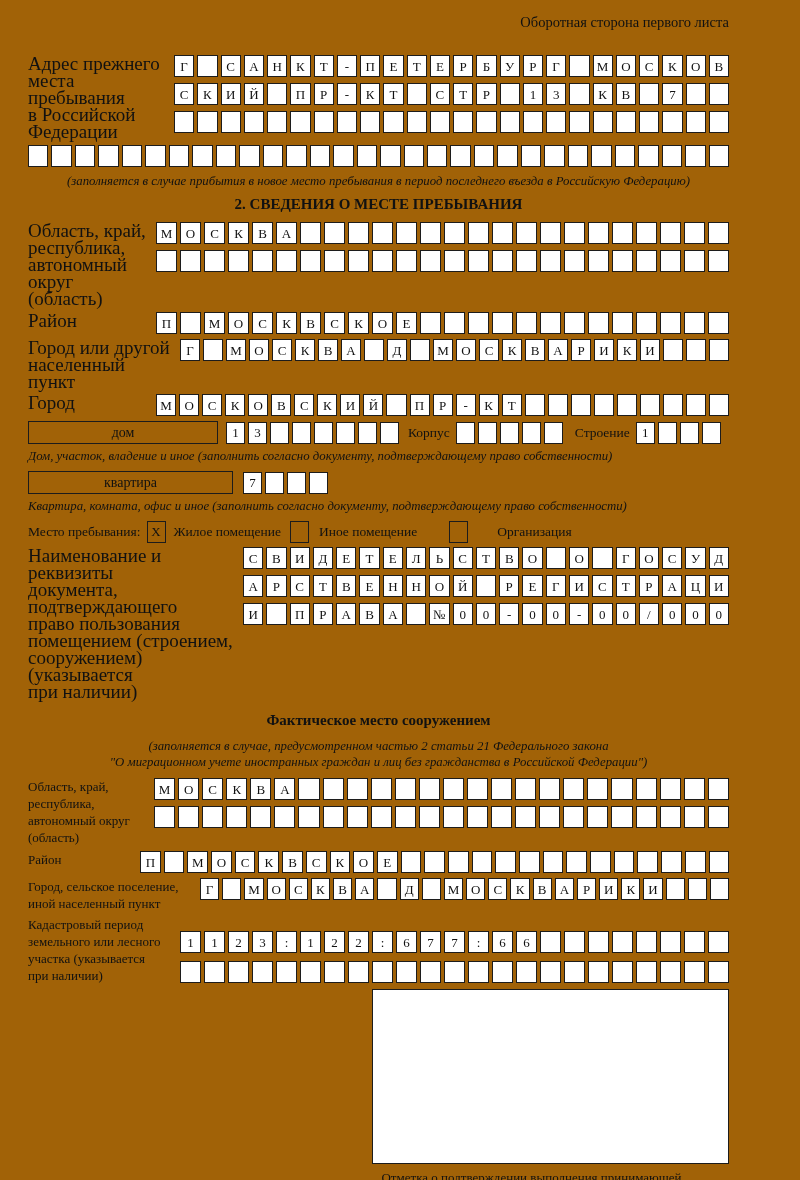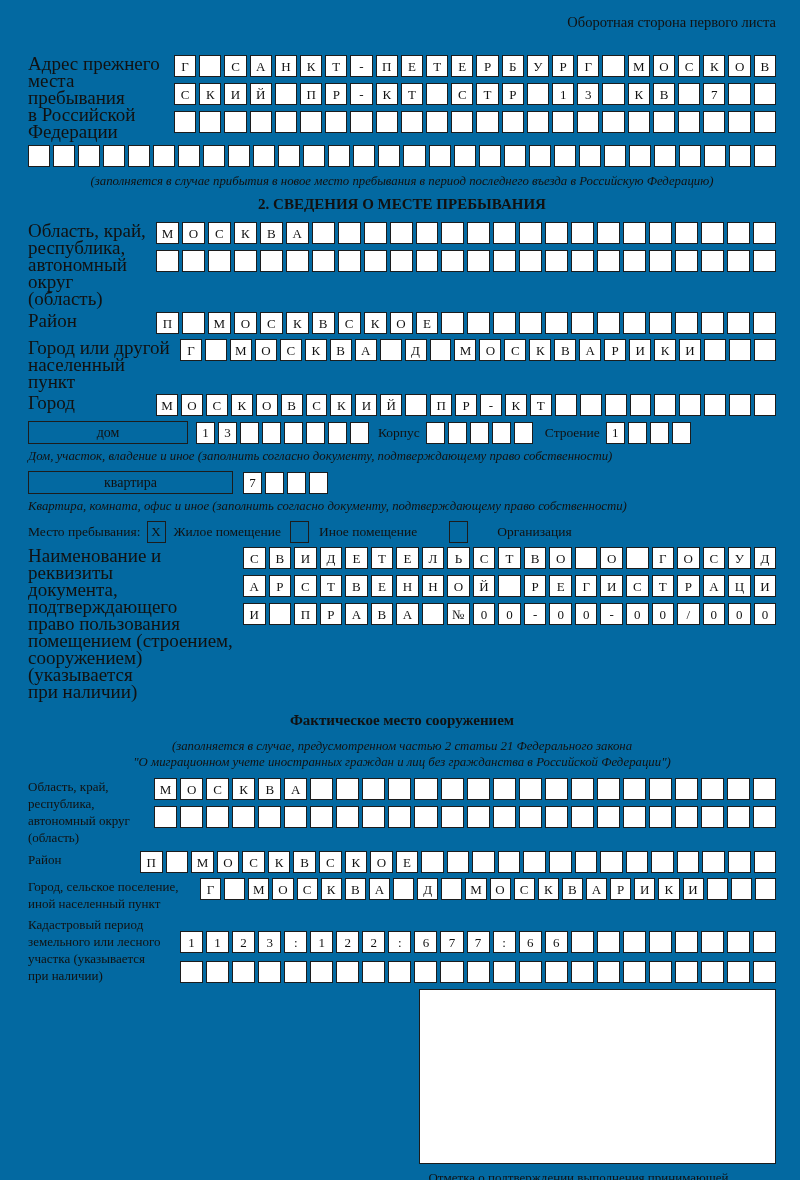--- a/index.html
+++ b/index.html
@@ -1,17 +1,17 @@
 <!DOCTYPE html>
 <html><head>
 <meta charset="utf-8">
 <style>
   html,body {margin:0; padding:0; background:#ffffff;}
   body {width:800px; height:1180px; color:#111; font-family:"Liberation Serif","DejaVu Serif",serif;}
-  .page {box-sizing:border-box; width:800px; height:1180px; padding:14px 24px 0 28px; overflow:hidden; background:#0369a1;}
+  .page {box-sizing:border-box; width:800px; height:1180px; padding:14px 71px 0 28px; overflow:hidden; background:#a16207;}
 
   .top-note {text-align:right; font-size:14.5px; margin-bottom:24px;}
 
   .frow {display:flex; align-items:flex-start; margin-bottom:5px;}
   .flabel {font-size:19px; line-height:17px; white-space:pre-line; flex:none; padding-right:6px; box-sizing:border-box;}
   .stack {flex:1; display:flex; flex-direction:column; gap:6px; min-width:0;}
 
   .cells {display:flex; gap:3px; flex:1 1 auto; min-width:0;}
   .cells.fixed {flex:0 0 auto;}
   .cell {flex:1 1 0; height:22px; border:1.6px solid #1c1c1c; background:#fff;
@@ -315,21 +315,21 @@
         <span class="cell"></span>
         <span class="cell"></span>
         <span class="cell"></span>
         <span class="cell"></span>
         <span class="cell"></span>
         <span class="cell"></span>
       </div>
   </div>
 
   <div class="hrow">
-    <div class="wbox" style="width:160px">дом</div>
+    <div class="wbox" style="width:190px">дом</div>
     <div class="cells fixed" style="margin-left:8px">
         <span class="cell">1</span>
         <span class="cell">3</span>
         <span class="cell"></span>
         <span class="cell"></span>
         <span class="cell"></span>
         <span class="cell"></span>
         <span class="cell"></span>
         <span class="cell"></span>
       </div>

